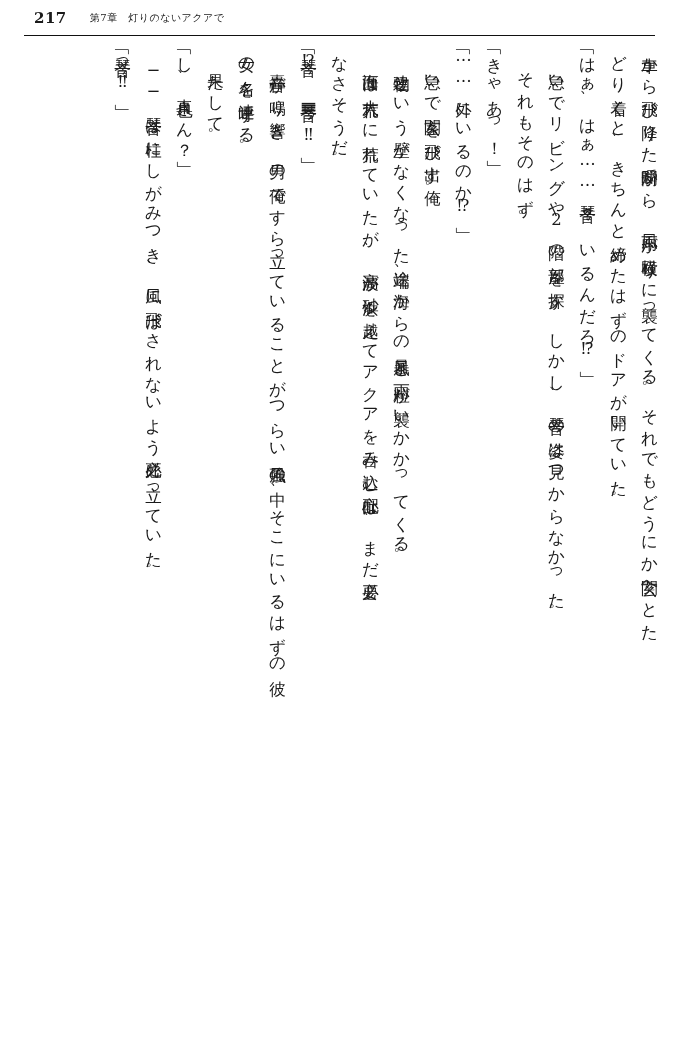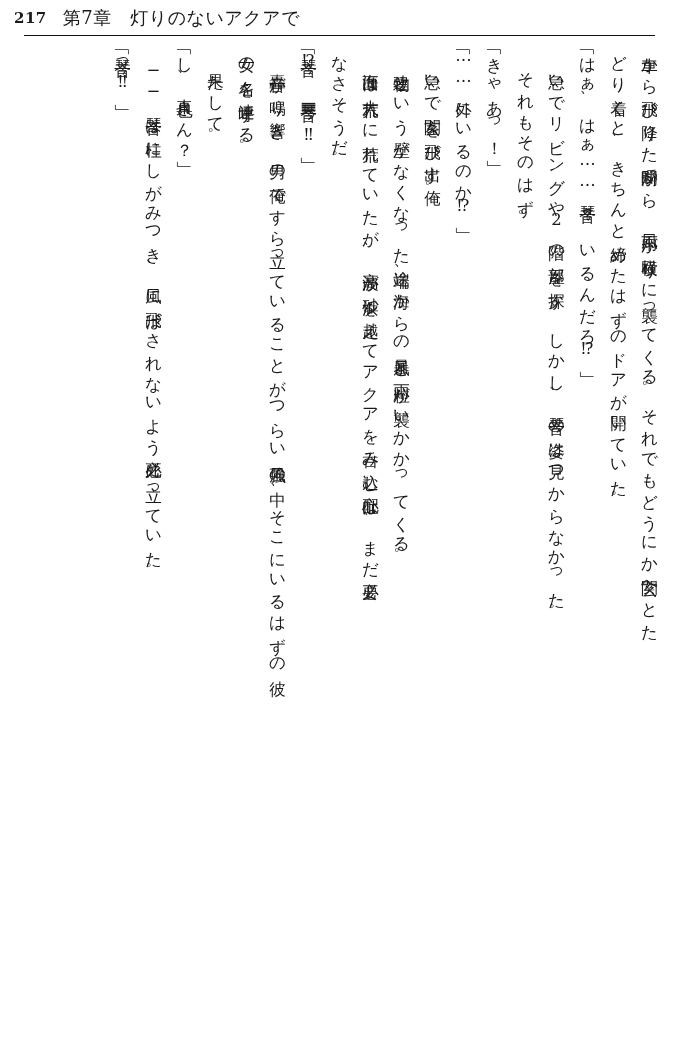--- a/index.html
+++ b/index.html
@@ -21,32 +21,33 @@
     box-sizing: border-box;
   }
   .header {
     position: absolute;
     top: 0;
     left: 0;
     width: 679px;
     height: 36px;
     display: flex;
     align-items: center;
-    padding: 0 14px;
+    padding: 0 34px;
     box-sizing: border-box;
     font-size: 14px;
     letter-spacing: 0.5px;
   }
   .header .page-number {
     font-weight: bold;
     font-size: 15px;
     margin-right: 16px;
   }
   .header .chapter-title {
-    font-size: 18px;
+    font-size: 10px;
+    margin-left: 7px;
   }
   .rule {
     position: absolute;
     top: 35px;
     left: 24px;
     width: 631px;
     height: 1px;
     background: #111;
   }
   .body-area {

